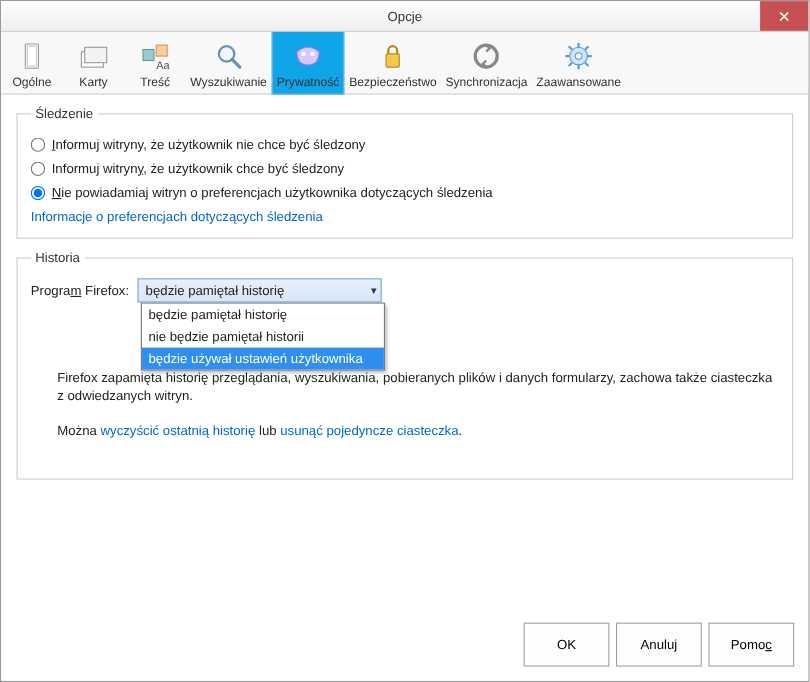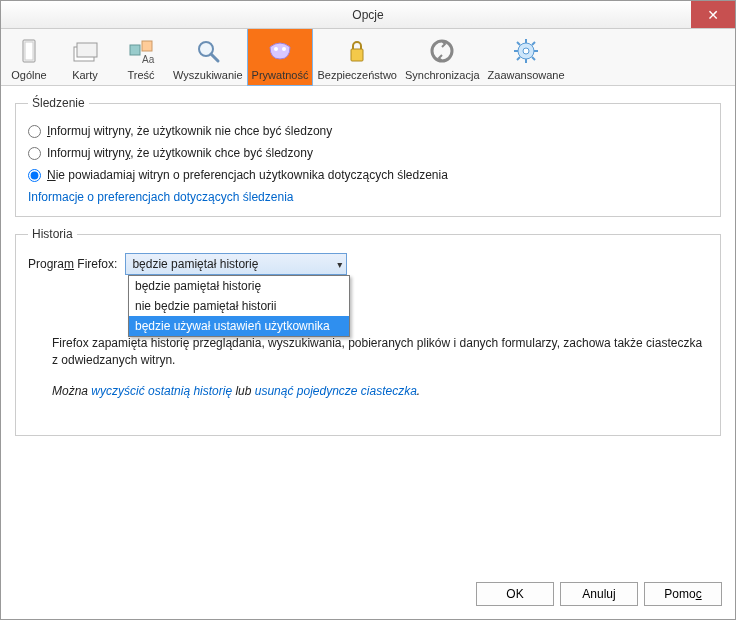--- a/index.html
+++ b/index.html
@@ -40,21 +40,21 @@
   .tab {
     text-align: center;
     padding: 6px 4px 4px;
     cursor: pointer;
     font-size: 11px;
     color: #333;
     min-width: 56px;
     display:flex; flex-direction:column; align-items:center; gap:2px;
   }
   .tab.active {
-    background: #f97316;
+    background: #0ea5e9;
     border: 1px solid #7eb4ea;
     margin: -1px 0;
   }
   .tab .icon { width: 32px; height: 32px; display:flex; align-items:center; justify-content:center; }
   .content { padding: 10px 14px 8px; color: #222; }
   fieldset {
     border: 1px solid #ccc;
     border-radius: 0;
     margin: 0 0 10px 0;
     padding: 10px 12px 12px;
@@ -80,36 +80,36 @@
     width: 222px;
     border:1px solid #7a7a7a;
     background:#fff;
     z-index:10;
     box-shadow: 2px 2px 3px rgba(0,0,0,.25);
   }
   .dropdown-item { padding:3px 6px; cursor:pointer; font-size:12px;}
   .dropdown-item.selected { background:#2f8fef; color:#fff; }
 
   .hist-desc { margin: 60px 0 0 24px; line-height: 1.45; }
-  .hist-links { margin: 14px 0 0 24px; font-style: italic; }
+  .hist-links { margin: 14px 0 0 24px; }
 
   .addr-row { display:flex; align-items:center; gap:8px; }
   select.std {
     height:22px; border:1px solid #a0a0a0; background:#fff; font-size:12px;
     padding: 1px 4px;
   }
 
   .footer {
     position: absolute;
     bottom: 0; left: 0; right: 0;
     display:flex; justify-content:flex-end; gap:6px;
     padding: 10px 14px 14px;
   }
   button.std {
-    height: 24px; min-width: 78px;
+    height: 40px; min-width: 78px;
     background:#fdfdfd; border:1px solid #a0a0a0;
     font-family: inherit; font-size:12px; cursor:pointer;
   }
 
   .spacer-fieldset { height: 25px; }
   .gap-below-history { height: 50px; }
   .underline { text-decoration: underline; }
 </style>
 </head>
 <body>

